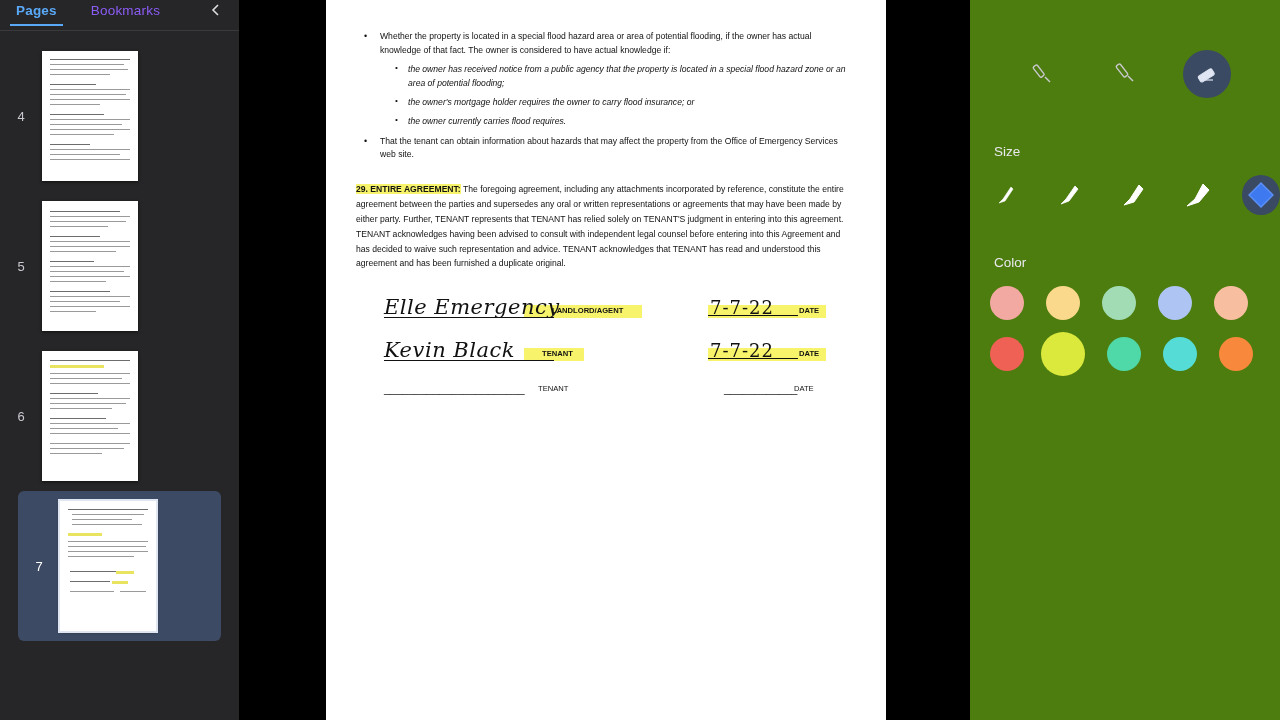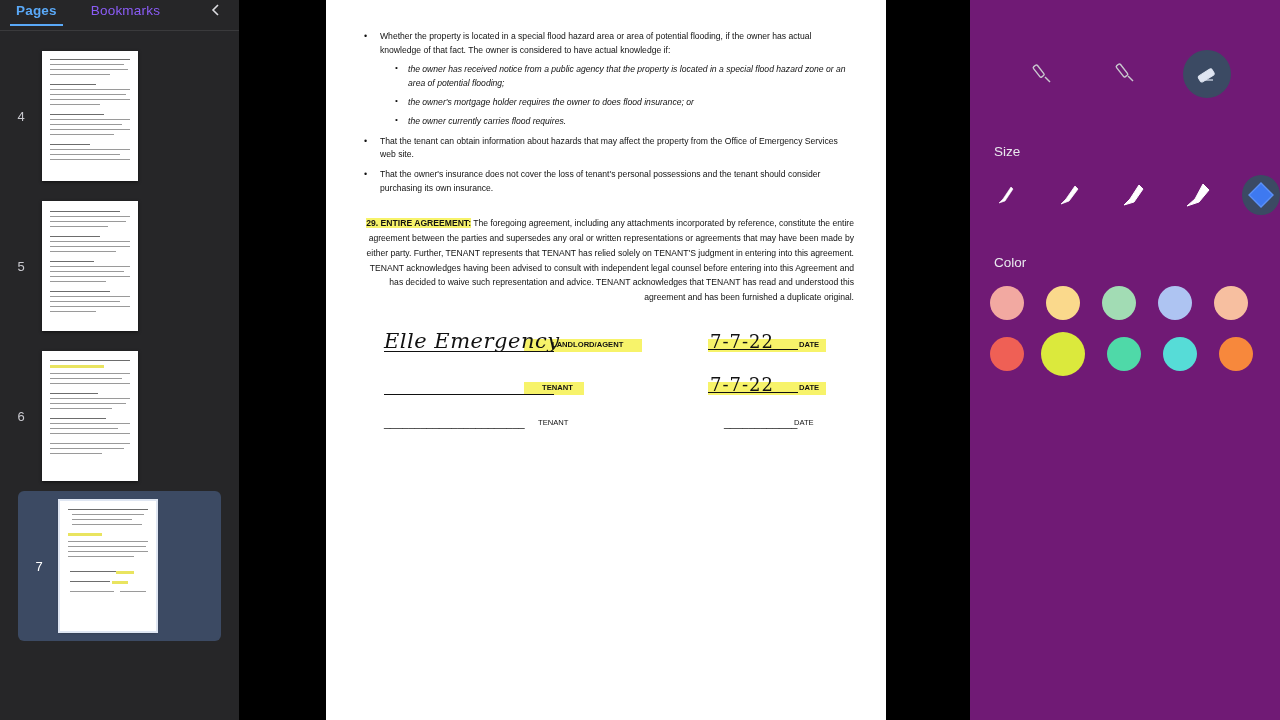--- a/index.html
+++ b/index.html
@@ -167,21 +167,21 @@
   ul.lvl2 > li:before {
     content: "\2022";
     position: absolute;
     left: -7px;
     top: -1px;
     font-size: 8px;
     color: #111;
   }
   .para {
     margin-top: 20px;
-    text-align: right;
+    text-align: left;
     font-size: 8.6px;
     line-height: 1.72;
   }
   .hl-yellow {
     background: #f7f36a;
     font-weight: bold;
   }
   .sig-block {
     margin-top: 20px;
     position: relative;
@@ -228,21 +228,21 @@
     font-size: 11px;
     color: #111;
     letter-spacing: 0px;
   }
 
   
   .tools {
     width: 310px;
     flex: 0 0 310px;
     height: 720px;
-    background: #701a75;
+    background: #4d7c0f;
     position: relative;
   }
   .tool-tabs {
     display: flex;
     align-items: center;
     justify-content: center;
     gap: 34px;
     padding-top: 50px;
   }
   .tool-btn {
@@ -407,26 +407,25 @@
 
   <div class="doc-area">
     <div class="page">
       <div class="page-inner">
 
         <ul class="lvl1">
           <li>
             <span>Whether the property is located in a special flood hazard area or area of potential flooding, if the owner has actual knowledge of that fact. The owner is considered to have actual knowledge if:</span>
             <ul class="lvl2">
               <li><span>the owner has received notice from a public agency that the property is located in a special flood hazard zone or an area of potential flooding;</span></li>
-              <li><span>the owner's mortgage holder requires the owner to does flood insurance; or</span></li>
+              <li><span>the owner's mortgage holder requires the owner to carry flood insurance; or</span></li>
               <li><span>the owner currently carries flood requires.</span></li>
             </ul>
           </li>
           <li><span>That the tenant can obtain information about hazards that may affect the property from the Office of Emergency Services web site.</span></li>
-          <li><span>That the owner's insurance does not cover the loss of tenant's personal possessions and the tenant should consider purchasing its own insurance.</span></li>
         </ul>
 
         <div class="para">
           <span class="hl-yellow">29. ENTIRE AGREEMENT:</span><span> The foregoing agreement, including any attachments incorporated by reference, constitute the entire agreement between the parties and supersedes any oral or written representations or agreements that may have been made by either party. Further, TENANT represents that TENANT has relied solely on TENANT'S judgment in entering into this agreement. TENANT acknowledges having been advised to consult with independent legal counsel before entering into this Agreement and has decided to waive such representation and advice. TENANT acknowledges that TENANT has read and understood this agreement and has been furnished a duplicate original.</span>
         </div>
 
         <div class="sig-block">
 
           <div class="sig-row" style="height:42px;">
             <div class="sig-hl" style="left:168px;top:14px;width:118px;"></div>
@@ -436,20 +435,21 @@
 
             <div class="sig-hl" style="left:352px;top:14px;width:118px;"></div>
             <div class="sig-underline" style="left:352px;top:24px;width:90px;"></div>
             <div class="date-hand" style="position:absolute;left:354px;top:2px;">7-7-22</div>
             <div class="sig-label" style="left:443px;top:14px;">DATE</div>
           </div>
 
           <div class="sig-row" style="height:40px;">
             <div class="sig-hl" style="left:168px;top:15px;width:60px;"></div>
             <div class="sig-underline" style="left:28px;top:27px;width:170px;"></div>
+            <div class="sig-name" style="position:absolute;left:28px;top:0px;">Kevin Black</div>
             <div class="sig-label" style="left:186px;top:15px;">TENANT</div>
 
             <div class="sig-hl" style="left:352px;top:15px;width:118px;"></div>
             <div class="sig-underline" style="left:352px;top:25px;width:90px;"></div>
             <div class="date-hand" style="position:absolute;left:354px;top:3px;">7-7-22</div>
             <div class="sig-label" style="left:443px;top:15px;">DATE</div>
           </div>
 
           <div class="sig-row" style="height:30px;">
             <span class="blank-line" style="position:absolute;left:28px;top:8px;">_______________________</span>

